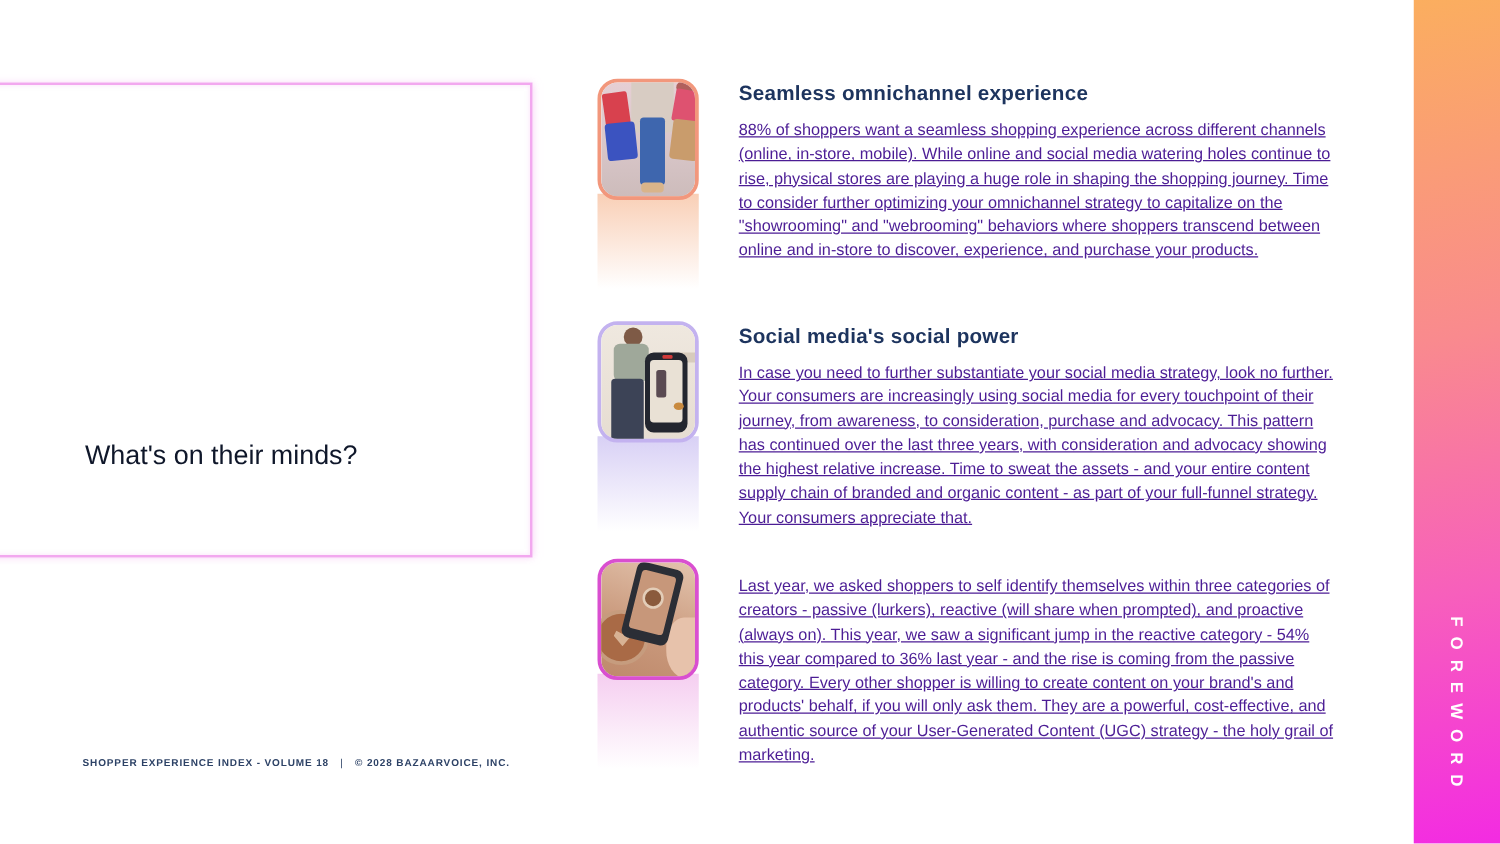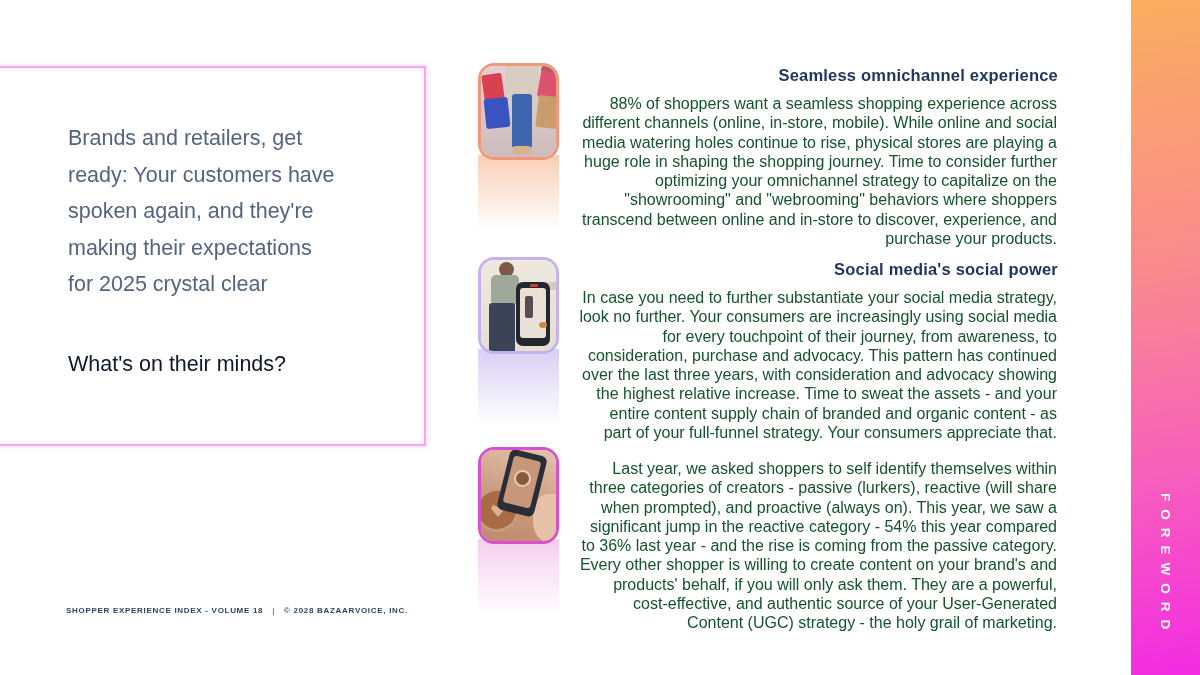--- a/index.html
+++ b/index.html
@@ -43,22 +43,21 @@
     line-height: 36.5px;
     color: #0f172a;
   }
 
   
   .content-section {
     position: absolute;
     left: 478px;
     width: 580px;
     display: flex;
-    gap: 20px;
-    text-align: right;
+    gap: 32px;
   }
   .section-1 { top: 63px; }
   .section-2 { top: 257px; }
   .section-3 { top: 447px; }
 
   .thumb {
     position: relative;
     width: 81px;
     height: 97px;
     border-radius: 16px;
@@ -90,24 +89,25 @@
 
   .text-col { flex: 1 1 auto; padding-top: 3px; }
   .section-heading {
     font-size: 16.5px;
     font-weight: bold;
     letter-spacing: 0.2px;
     color: #1D345E;
   }
   .section-body {
     margin-top: 9px;
-    font-size: 16px;
+    font-size: 13px;
     line-height: 19.3px;
-    color: #14532d;
+    color: #4c1d95;
     width: 478px;
+    text-decoration: underline;
   }
 
   
   .scene-1 { background: linear-gradient(180deg, #E6CFD4 0%, #D9C6C9 55%, #CDBCBB 100%); }
   .s1-coat   { left: 24px; top: -4px; width: 34px; height: 44px; background: #D8CCC3; border-radius: 4px; }
   .s1-jeans  { left: 31px; top: 28px; width: 20px; height: 54px; background: #3E66AE; border-radius: 3px; }
   .s1-bag-red   { left: 2px; top: 8px; width: 20px; height: 26px; background: #D8414E; border-radius: 2px; transform: rotate(-8deg); }
   .s1-bag-blue  { left: 4px; top: 32px; width: 24px; height: 30px; background: #3B53C0; border-radius: 3px; transform: rotate(-6deg); }
   .s1-bag-tan   { left: 56px; top: 30px; width: 22px; height: 32px; background: #C99C6C; border-radius: 3px; transform: rotate(7deg); }
   .s1-bag-pink  { left: 58px; top: 6px; width: 20px; height: 26px; background: #DE5270; border-radius: 2px; transform: rotate(10deg); }
@@ -170,25 +170,20 @@
     font-weight: 600;
     letter-spacing: 8px;
   }
 </style>
 </head>
 <body>
 
 <div class="page">
 
   <div class="quote-box">
-    <p class="quote-text">Brands and retailers, get
-ready: Your customers have
-spoken again, and they're
-making their expectations
-for 2025 crystal clear</p>
     <p class="quote-question">What's on their minds?</p>
   </div>
 
   <section class="content-section section-1">
     <div class="thumb-wrap wrap-1">
       <div class="thumb thumb-1">
         <div class="scene scene-1">
           <div class="shape s1-head"></div>
           <div class="shape s1-coat"></div>
           <div class="shape s1-bag-red"></div>

